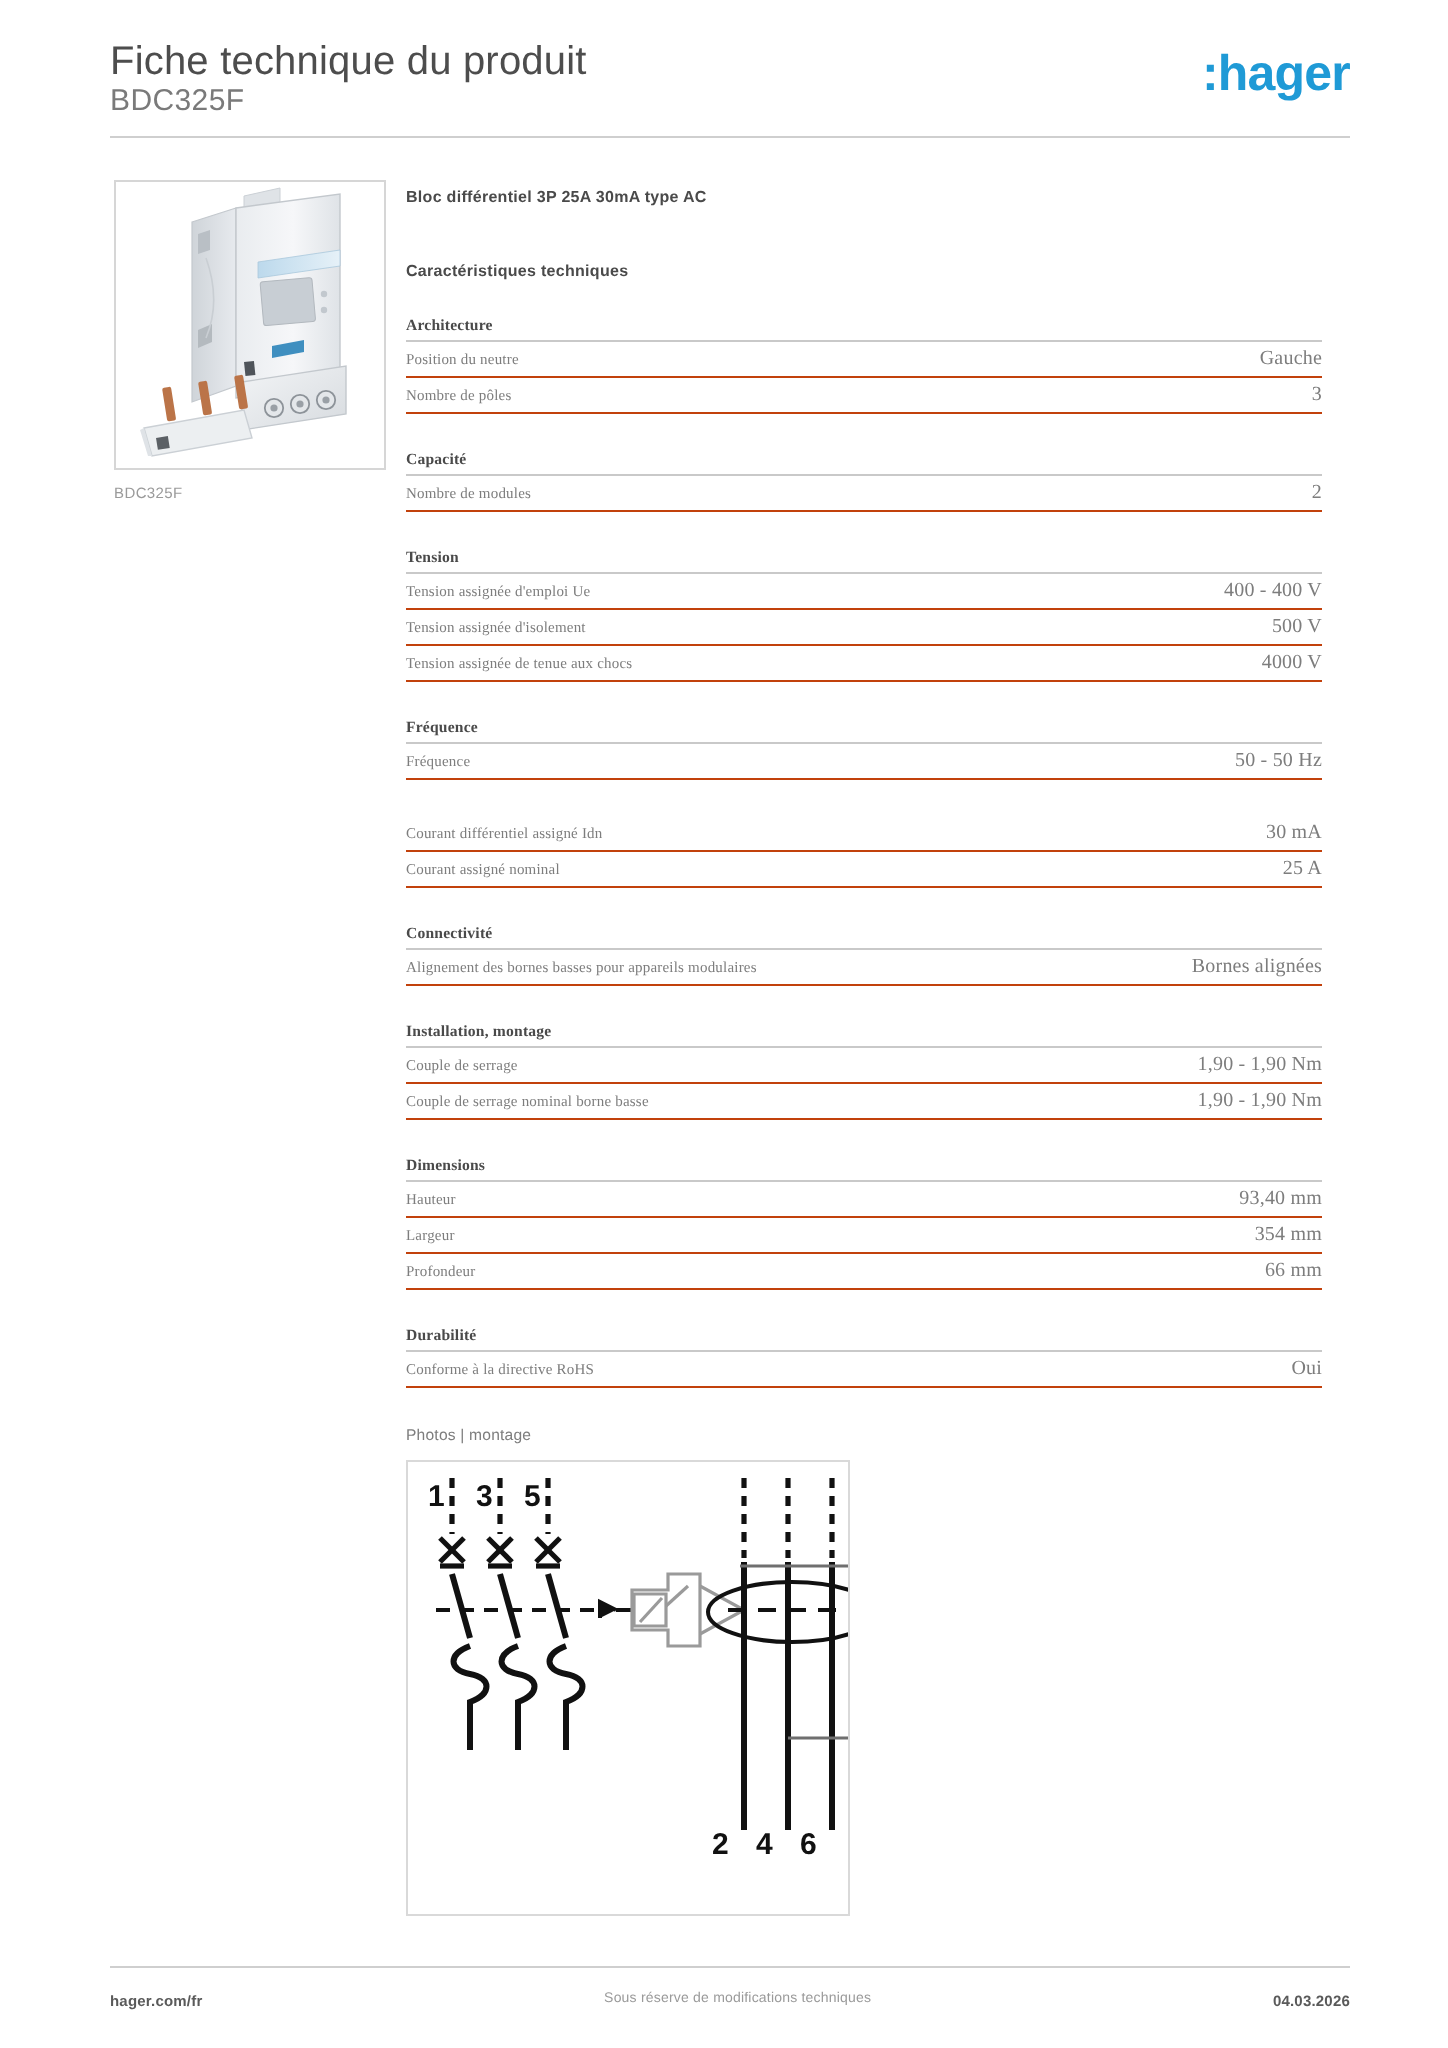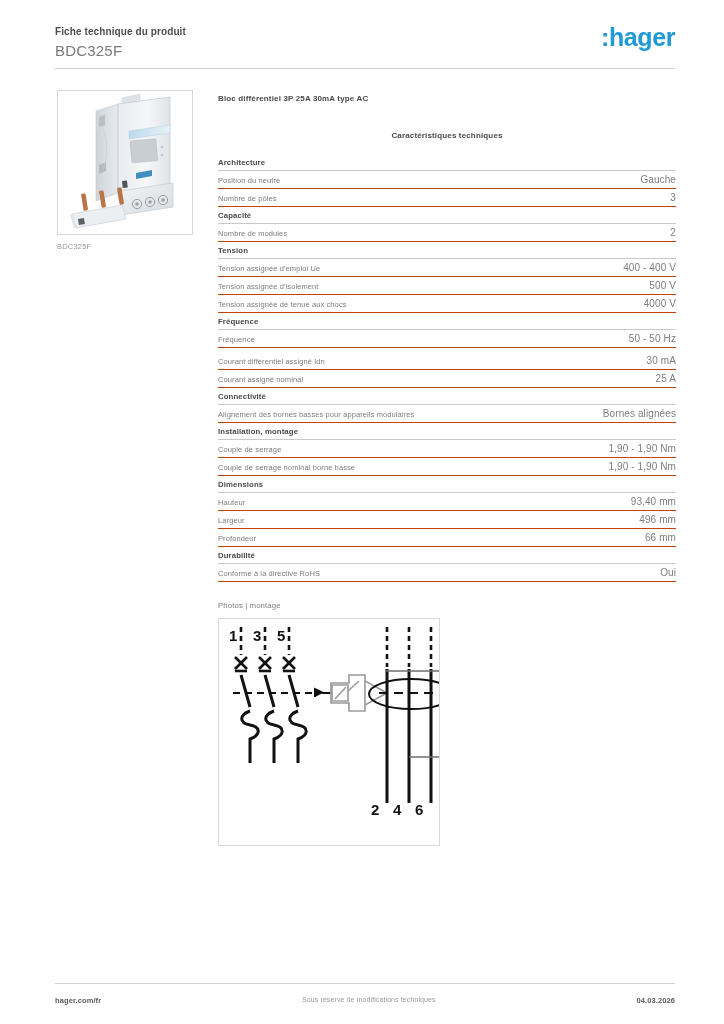--- a/index.html
+++ b/index.html
@@ -28,22 +28,22 @@
     left: 55px;
     top: 22px;
     width: 620px;
     height: 46px;
     display: flex;
     align-items: flex-start;
     justify-content: space-between;
   }
   .header-titles { display: block; }
   .doc-title {
-    font-size: 10px;
-    font-weight: bold;
+    font-size: 20px;
+    font-weight: normal;
     color: #4d4d4d;
     line-height: 19px;
     letter-spacing: .1px;
     text-align: right;
   }
   .doc-subtitle {
     font-size: 15px;
     font-weight: normal;
     color: #7a7a7a;
     line-height: 19px;
@@ -89,40 +89,39 @@
     color: #9a9a9a;
     letter-spacing: .2px;
   }
 
   
   .device-svg { display:block; }
 
   
   .spec-col {
     position: absolute;
-    left: 218px;
+    left: 203px;
     top: 94px;
     width: 458px;
   }
   .product-name {
     font-size: 8px;
     font-weight: bold;
     color: #4a4a4a;
     letter-spacing: .15px;
     margin: 0 0 28px 0;
   }
   .spec-heading {
     font-size: 8px;
     font-weight: bold;
     color: #4a4a4a;
     letter-spacing: .15px;
     margin: 0 0 18px 0;
-    text-align: center;
-  }
-  .group { margin-bottom: 4px; }
+  }
+  .group { margin-bottom: 18px; font-family: Liberation Serif, serif; }
   .group-title {
     font-size: 7.8px;
     font-weight: bold;
     color: #4a4a4a;
     letter-spacing: .1px;
     padding-bottom: 3px;
     border-bottom: 1px solid #c9c9c9;
   }
   .spec-row {
     display: flex;
@@ -354,21 +353,21 @@
           </div>
         </div>
         <div class="group">
           <div class="group-title">Dimensions</div>
           <div class="spec-row">
             <div class="spec-label">Hauteur</div>
             <div class="spec-value">93,40 mm</div>
           </div>
           <div class="spec-row">
             <div class="spec-label">Largeur</div>
-            <div class="spec-value">496 mm</div>
+            <div class="spec-value">354 mm</div>
           </div>
           <div class="spec-row">
             <div class="spec-label">Profondeur</div>
             <div class="spec-value">66 mm</div>
           </div>
         </div>
         <div class="group">
           <div class="group-title">Durabilité</div>
           <div class="spec-row">
             <div class="spec-label">Conforme à la directive RoHS</div>

